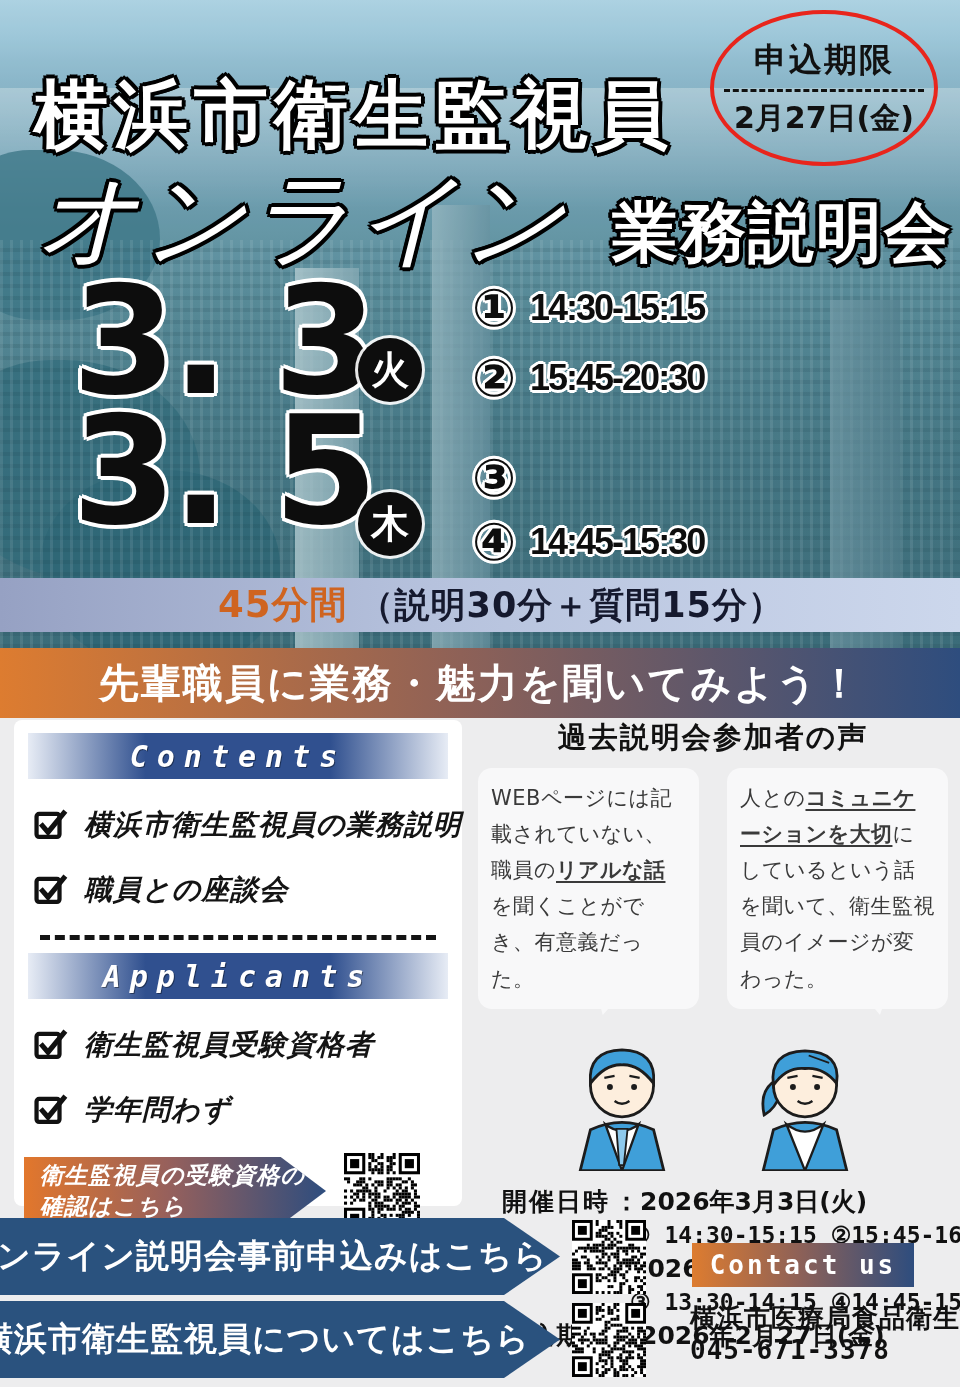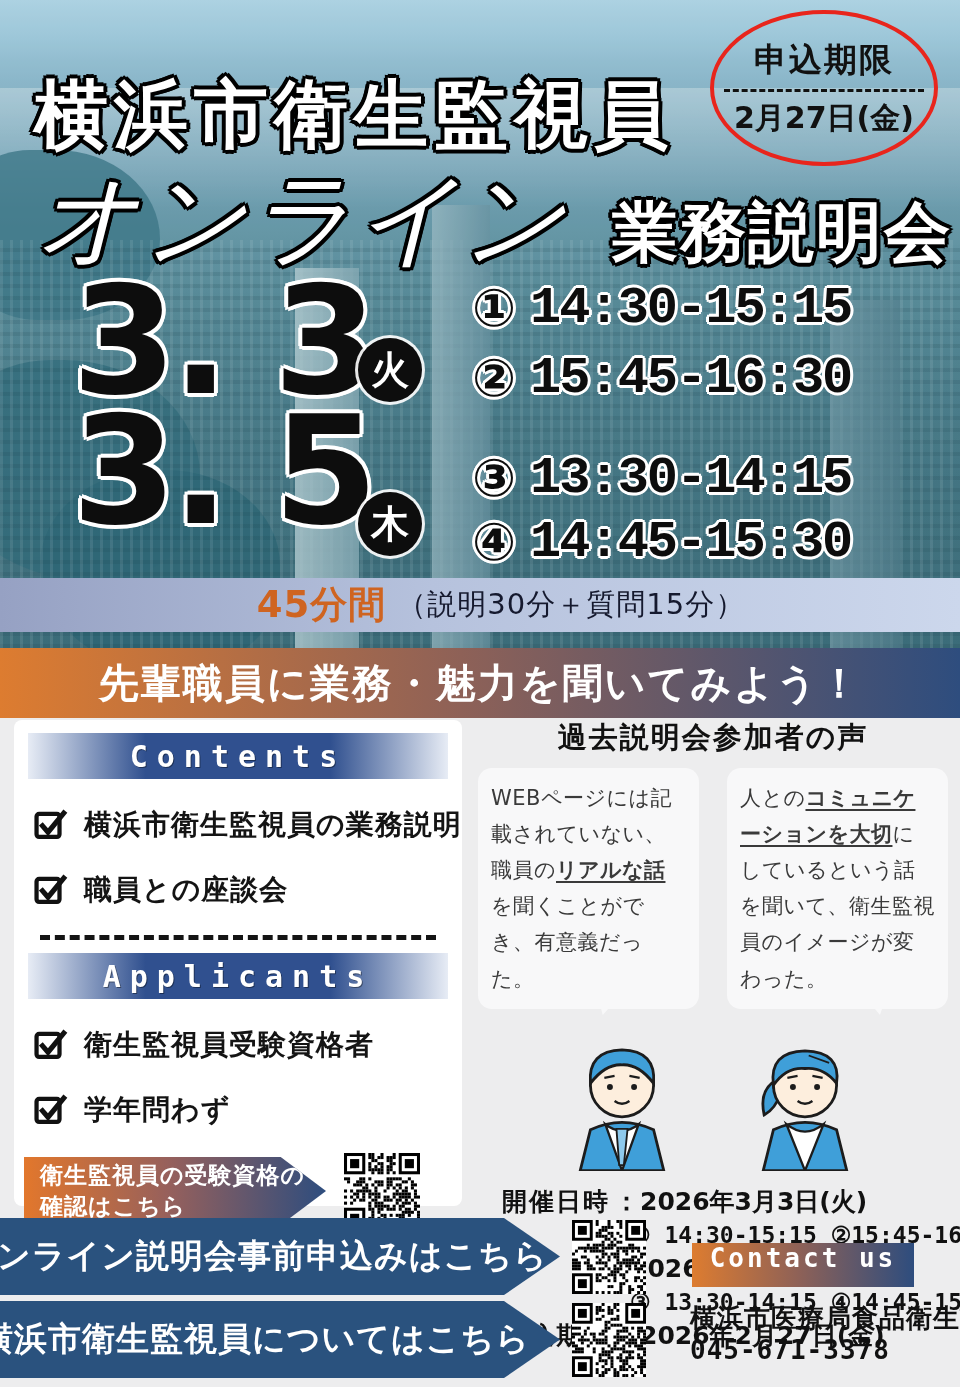--- a/index.html
+++ b/index.html
@@ -41,34 +41,34 @@
     color:#0d0d0d; text-shadow:4px 0 0 #fff,-4px 0 0 #fff,0 4px 0 #fff,0 -4px 0 #fff,3px 3px 0 #fff,-3px 3px 0 #fff,3px -3px 0 #fff,-3px -3px 0 #fff; }
   .bigdate.d1 { top:266px; }
   .bigdate.d2 { top:396px; }
   .daycircle { position:absolute; left:358px; width:64px; height:64px; border-radius:50%; background:#0d0d0d; box-shadow:0 0 0 3px rgba(255,255,255,.9); display:flex; align-items:center; justify-content:center; color:#fff; font-size:38px; font-weight:900; }
   .daycircle.c1 { top:338px; }
   .daycircle.c2 { top:492px; }
 
   .time-row { position:absolute; left:472px; display:flex; align-items:center; gap:14px; white-space:nowrap; }
   .t1 { top:278px; } .t2 { top:348px; } .t3 { top:448px; } .t4 { top:512px; }
   .tnum { font-size:52px; font-weight:600; }
-  .ttime { font-family:Liberation Mono, monospace; font-size:52px; font-weight:900; letter-spacing:-2px; }
+  .ttime { font-family:Liberation Sans, sans-serif; font-size:36px; font-weight:900; letter-spacing:-2px; }
 
   .duration-bar { position:absolute; left:0; top:578px; width:960px; height:54px; background:linear-gradient(90deg,#96a1c3,#b6c2dd 45%,#ccd7ec); display:flex; align-items:center; justify-content:center; padding-left:42px; }
   .dur-main { color:#cf6420; font-size:37px; font-weight:bold; letter-spacing:1px; }
-  .dur-detail { color:#15192e; font-size:29px; font-weight:400; letter-spacing:1px;margin-left:11px; }
+  .dur-detail { color:#15192e; font-size:35px; font-weight:700; letter-spacing:1px;margin-left:11px; }
 
   
   .slogan-bar { position:absolute; left:0; top:648px; width:960px; height:70px; background:linear-gradient(90deg,#dd7c30 0%,#8e6157 48%,#2e4d7e 100%); display:flex; align-items:center; justify-content:center; }
   .slogan-bar span { color:#fff; font-size:40px; font-weight:900; letter-spacing:2px; }
 
   
   .lower { position:absolute; left:0; top:718px; width:960px; height:669px; background:#ededee; }
 
-  .card { position:absolute; left:14px; top:2px; width:448px; height:486px; background:#fff; border-radius:8px; }
+  .card { position:absolute; left:14px; top:2px; width:448px; height:486px; background:#fff; border-radius:8px;font-style:italic; }
   .sec-banner { margin:13px 14px 0; height:46px; background:linear-gradient(90deg,#e7ecf5 0%,#30508f 28%,#30508f 72%,#e7ecf5 100%); display:flex; align-items:center; justify-content:center; }
   .sec-banner span { color:#fff; font-family:"DejaVu Sans Mono","Liberation Mono",monospace; font-size:30px; font-weight:bold; letter-spacing:9px; text-shadow:1px 1px 0 rgba(0,0,0,.4); }
   .chk-row { display:flex; align-items:center; gap:16px; margin:27px 0 0 20px; }
   .chk-row svg { flex:0 0 auto; }
   .chk-label { font-size:28px; font-weight:900; color:#141414; letter-spacing:1px; white-space:nowrap; }
   .dash-sep { margin:26px 26px 0; border-top:5px dashed #141414; }
   .qual-row { display:flex; align-items:center; gap:18px; margin:24px 0 0 10px; }
   .qual-arrow { width:302px; height:68px; background:linear-gradient(90deg,#e2772c 0%,#96605c 48%,#2e4d7e 100%); clip-path:polygon(0 0,85% 0,100% 50%,85% 100%,0 100%); display:flex; flex-direction:column; justify-content:center; padding-left:16px; }
   .qual-arrow span { color:#fff; font-size:23px; font-weight:900; line-height:1.35; letter-spacing:1px; white-space:nowrap; }
   .qr { background:#fff; line-height:0; }
@@ -94,21 +94,21 @@
   .s-line + .s-line { margin-top:4px; }
 
   
   .bottom-links { position:absolute; left:0; top:497px; width:960px; height:172px; }
   .link-arrow { position:absolute; left:0; width:560px; height:77px; background:#2a527e; clip-path:polygon(0 0,90% 0,100% 50%,90% 100%,0 100%); display:flex; align-items:center; justify-content:center; padding-right:50px; }
   .link-arrow span { color:#fff; font-size:33px; font-weight:900; letter-spacing:1px; white-space:nowrap; }
   .la1 { top:3px; } .la2 { top:86px; }
   .qr-b1 { position:absolute; left:572px; top:5px; }
   .qr-b2 { position:absolute; left:572px; top:88px; }
   .qr-card { }
-  .contact-bar { position:absolute; left:692px; top:28px; width:222px; height:44px; background:linear-gradient(90deg,#dd7c30 0%,#8e6157 48%,#2e4d7e 100%); display:flex; align-items:flex-start; justify-content:center; }
+  .contact-bar { position:absolute; left:692px; top:28px; width:222px; height:44px; background:linear-gradient(90deg,#dd7c30 0%,#8e6157 48%,#2e4d7e 100%); display:flex; align-items:center; justify-content:center; }
   .contact-bar span { color:#fff; font-family:"DejaVu Sans Mono","Liberation Mono",monospace; font-size:26px; font-weight:bold; letter-spacing:3px; }
   .contact-org { position:absolute; left:690px; top:86px; font-size:26px; font-weight:900; color:#111; letter-spacing:1px; white-space:nowrap; }
   .contact-phone { position:absolute; left:690px; top:120px; font-family:"DejaVu Sans Mono","Liberation Mono",monospace; font-size:26px; font-weight:bold; color:#111; letter-spacing:1px; }
 </style>
 </head>
 <body>
 
 <div class="poster">
 
   <div class="hero">
@@ -140,25 +140,24 @@
     <div class="daycircle c2">
         <span>木</span>
       </div>
 
     <div class="time-row t1">
       <span class="tnum ow">①</span>
       <span class="ttime ow">14:30-15:15</span>
     </div>
     <div class="time-row t2">
       <span class="tnum ow">②</span>
-      <span class="ttime ow">15:45-16:30</span>
+      <span class="ttime ow">15:45-20:30</span>
     </div>
     <div class="time-row t3">
       <span class="tnum ow">③</span>
-      <span class="ttime ow">13:30-14:15</span>
     </div>
     <div class="time-row t4">
       <span class="tnum ow">④</span>
       <span class="ttime ow">14:45-15:30</span>
     </div>
 
     <div class="duration-bar">
       <span class="dur-main">45分間</span>
       <span class="dur-detail">（説明30分＋質問15分）</span>
     </div>

